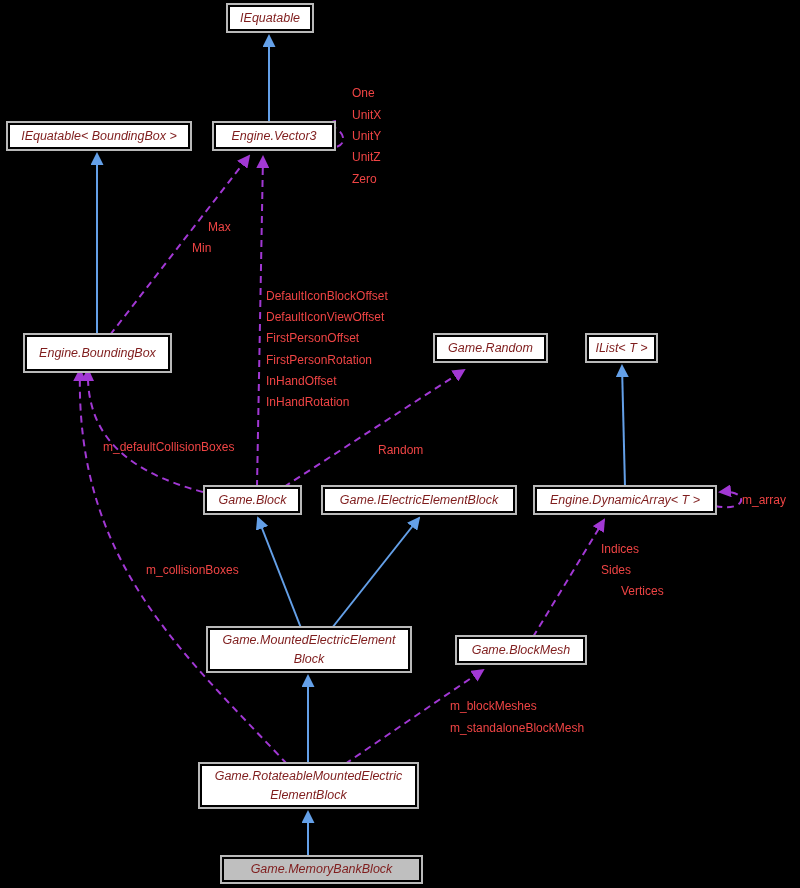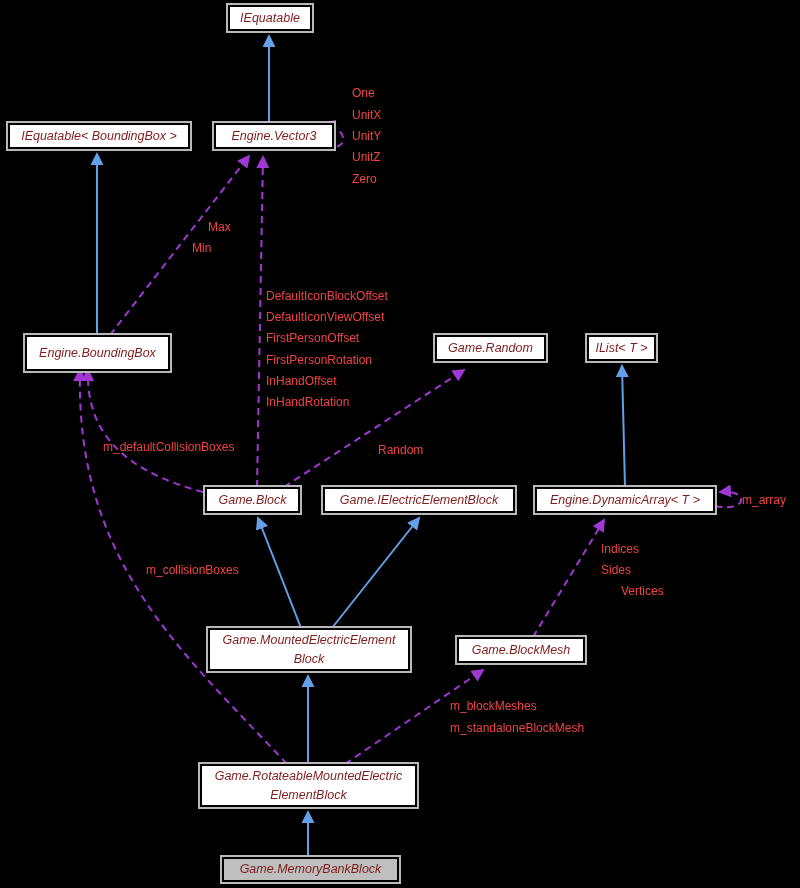--- a/index.html
+++ b/index.html
@@ -65,21 +65,21 @@
   <div class="node" style="left:435px;top:335px;width:111px;height:26px;">Game.Random</div>
   <div class="node" style="left:587px;top:335px;width:69px;height:26px;">IList&lt; T &gt;</div>
   <div class="node" style="left:205px;top:487px;width:95px;height:26px;">Game.Block</div>
   <div class="node" style="left:535px;top:487px;width:180px;height:26px;">Engine.DynamicArray&lt; T &gt;</div>
   <div class="node" style="left:323px;top:487px;width:192px;height:26px;">Game.IElectricElementBlock</div>
   <div class="node" style="left:208px;top:628px;width:202px;height:43px;">Game.MountedElectricElement
 Block</div>
   <div class="node" style="left:457px;top:637px;width:128px;height:26px;">Game.BlockMesh</div>
   <div class="node" style="left:200px;top:764px;width:217px;height:43px;">Game.RotateableMountedElectric
 ElementBlock</div>
-  <div class="node current" style="left:222px;top:857px;width:177px;height:25px;">Game.MemoryBankBlock</div>
+  <div class="node current" style="left:222px;top:857px;width:199px;height:25px;">Game.MemoryBankBlock</div>
 
   <div class="elabel" style="left:352px;top:86px;">One</div>
   <div class="elabel" style="left:352px;top:108px;">UnitX</div>
   <div class="elabel" style="left:352px;top:129px;">UnitY</div>
   <div class="elabel" style="left:352px;top:150px;">UnitZ</div>
   <div class="elabel" style="left:352px;top:172px;">Zero</div>
   <div class="elabel" style="left:208px;top:220px;">Max</div>
   <div class="elabel" style="left:192px;top:241px;">Min</div>
   <div class="elabel" style="left:266px;top:289px;">DefaultIconBlockOffset</div>
   <div class="elabel" style="left:266px;top:310px;">DefaultIconViewOffset</div>

